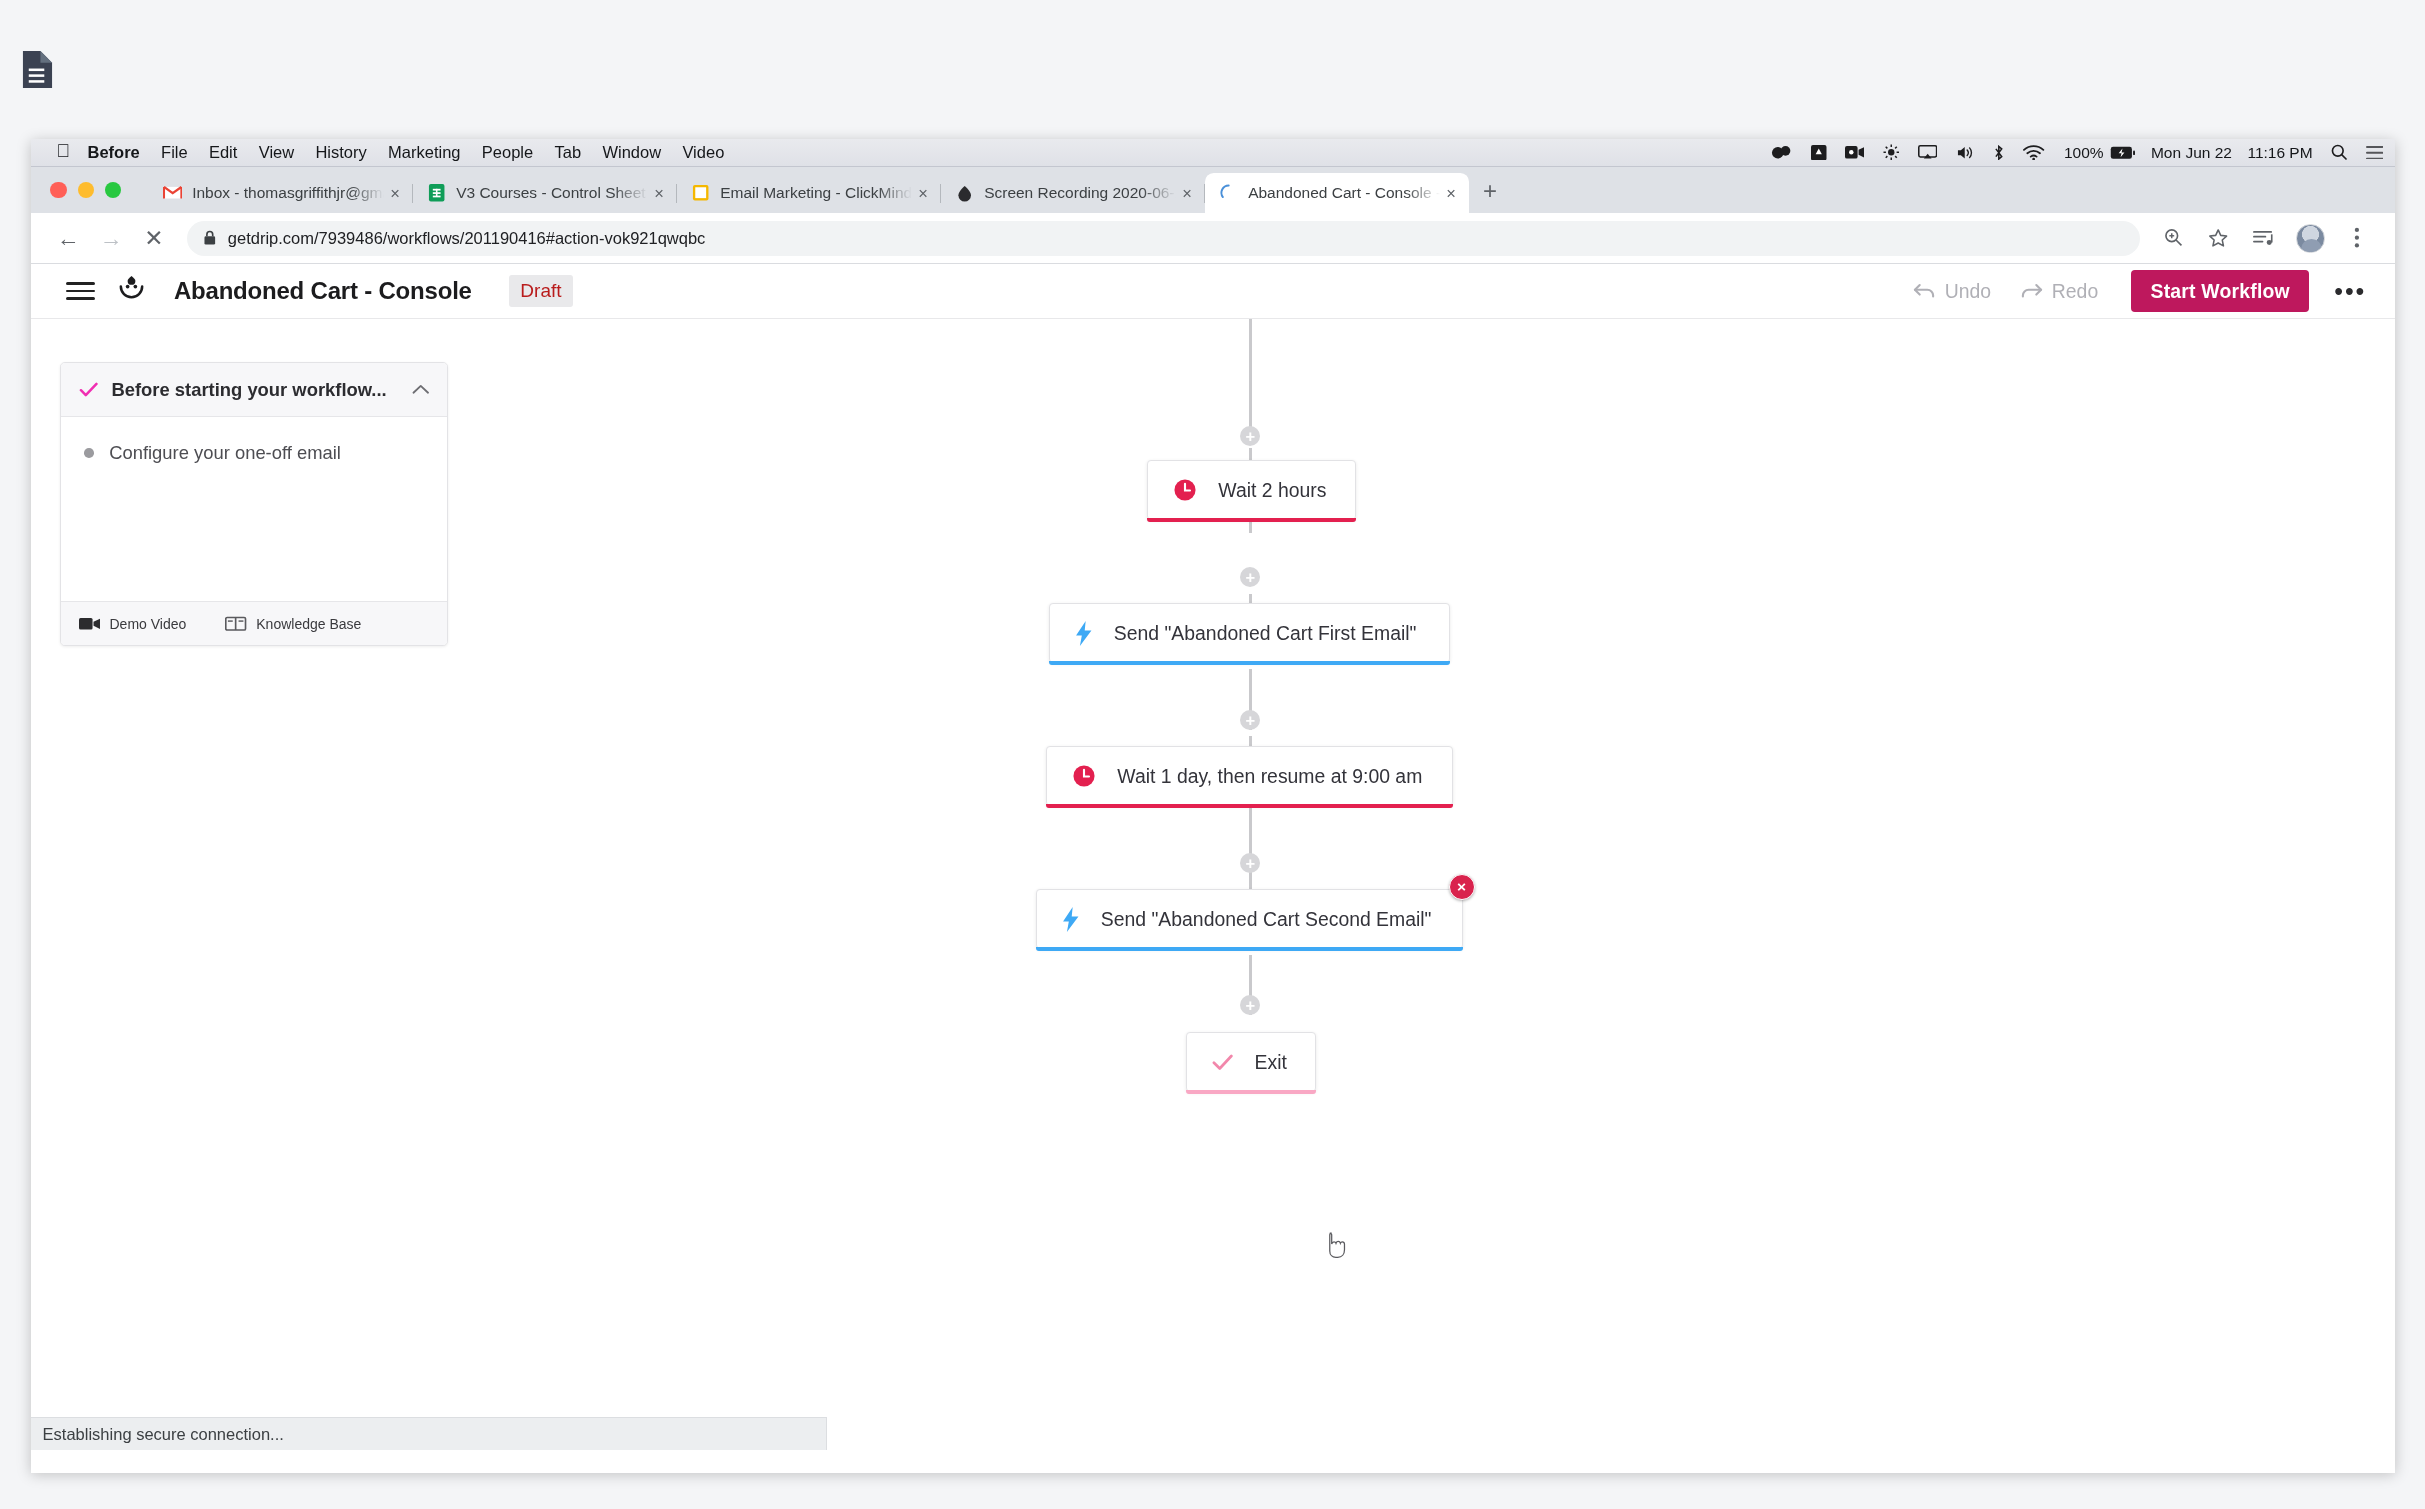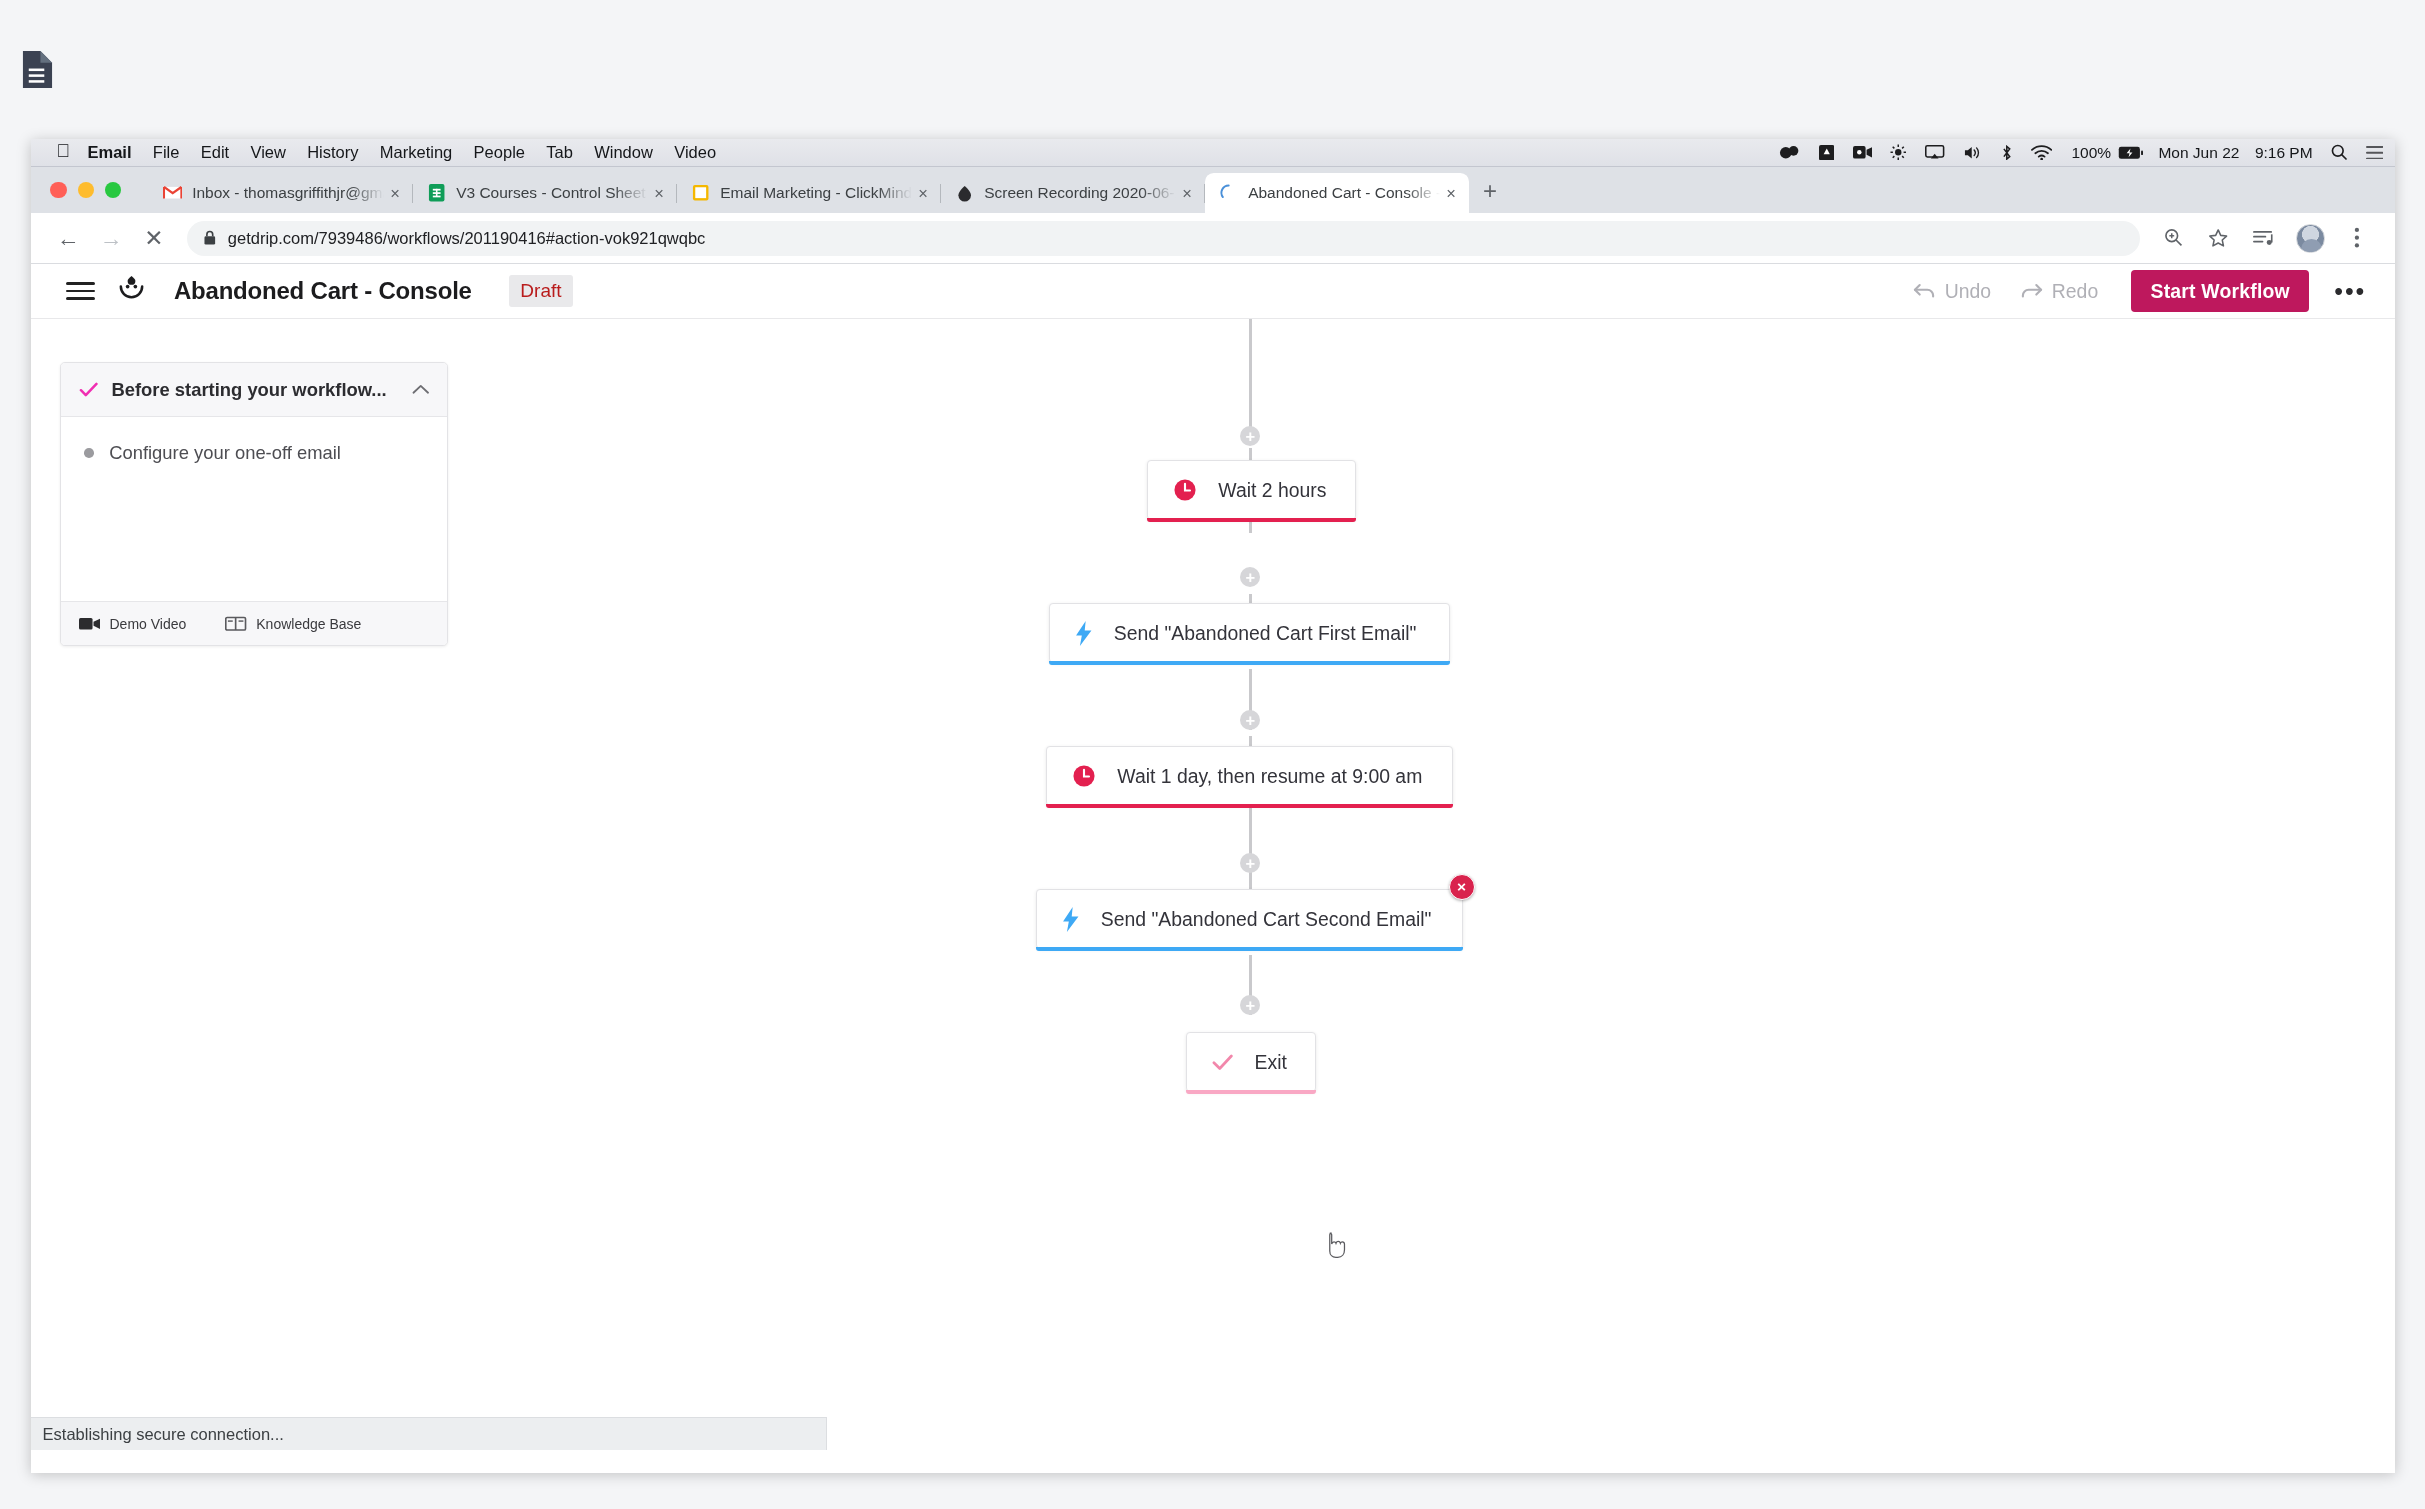--- a/index.html
+++ b/index.html
@@ -215,21 +215,21 @@
       <rect x="8" y="26" width="16" height="2.6" fill="#fff"></rect>
       <rect x="8" y="32" width="16" height="2.6" fill="#fff"></rect>
     </svg>
   </span>
 </div>
 
 <div class="browser">
 
   <div class="macbar">
     <span class="apple"></span>
-    <span class="mi bold">Email</span>
+    <span class="mi bold">Before</span>
     <span class="mi">File</span>
     <span class="mi">Edit</span>
     <span class="mi">View</span>
     <span class="mi">History</span>
     <span class="mi">Marketing</span>
     <span class="mi">People</span>
     <span class="mi">Tab</span>
     <span class="mi">Window</span>
     <span class="mi">Video</span>
     <span class="spacer"></span>
@@ -295,21 +295,21 @@
     </span>
     <span class="battery-pct">100%</span>
     <span class="ri" style="margin-left:6.8px">
       <svg width="25" height="13.6" viewBox="0 0 26 14">
           <rect x="0.8" y="0.8" width="22" height="12.4" rx="2.4" fill="#1d1d1f"></rect>
           <rect x="24" y="4.6" width="2" height="4.8" rx="1" fill="#1d1d1f"></rect>
           <path d="M13 2.6l-4 5h3l-1 4 4-5h-3z" fill="#fff"></path>
         </svg>
     </span>
     <span class="clock">Mon Jun 22</span>
-    <span class="clock">9:16 PM</span>
+    <span class="clock">11:16 PM</span>
     <span class="ri">
       <svg width="16.5" height="16.5" viewBox="0 0 17 17">
           <circle cx="7" cy="7" r="5.5" fill="none" stroke="#1d1d1f" stroke-width="1.7"></circle>
           <line x1="11" y1="11" x2="16" y2="16" stroke="#1d1d1f" stroke-width="1.7"></line>
         </svg>
     </span>
     <span class="ri">
       <svg width="17.5" height="13.6" viewBox="0 0 18 14">
           <g fill="#55565a">
             <rect y="0" width="18" height="2" rx="1"></rect>

